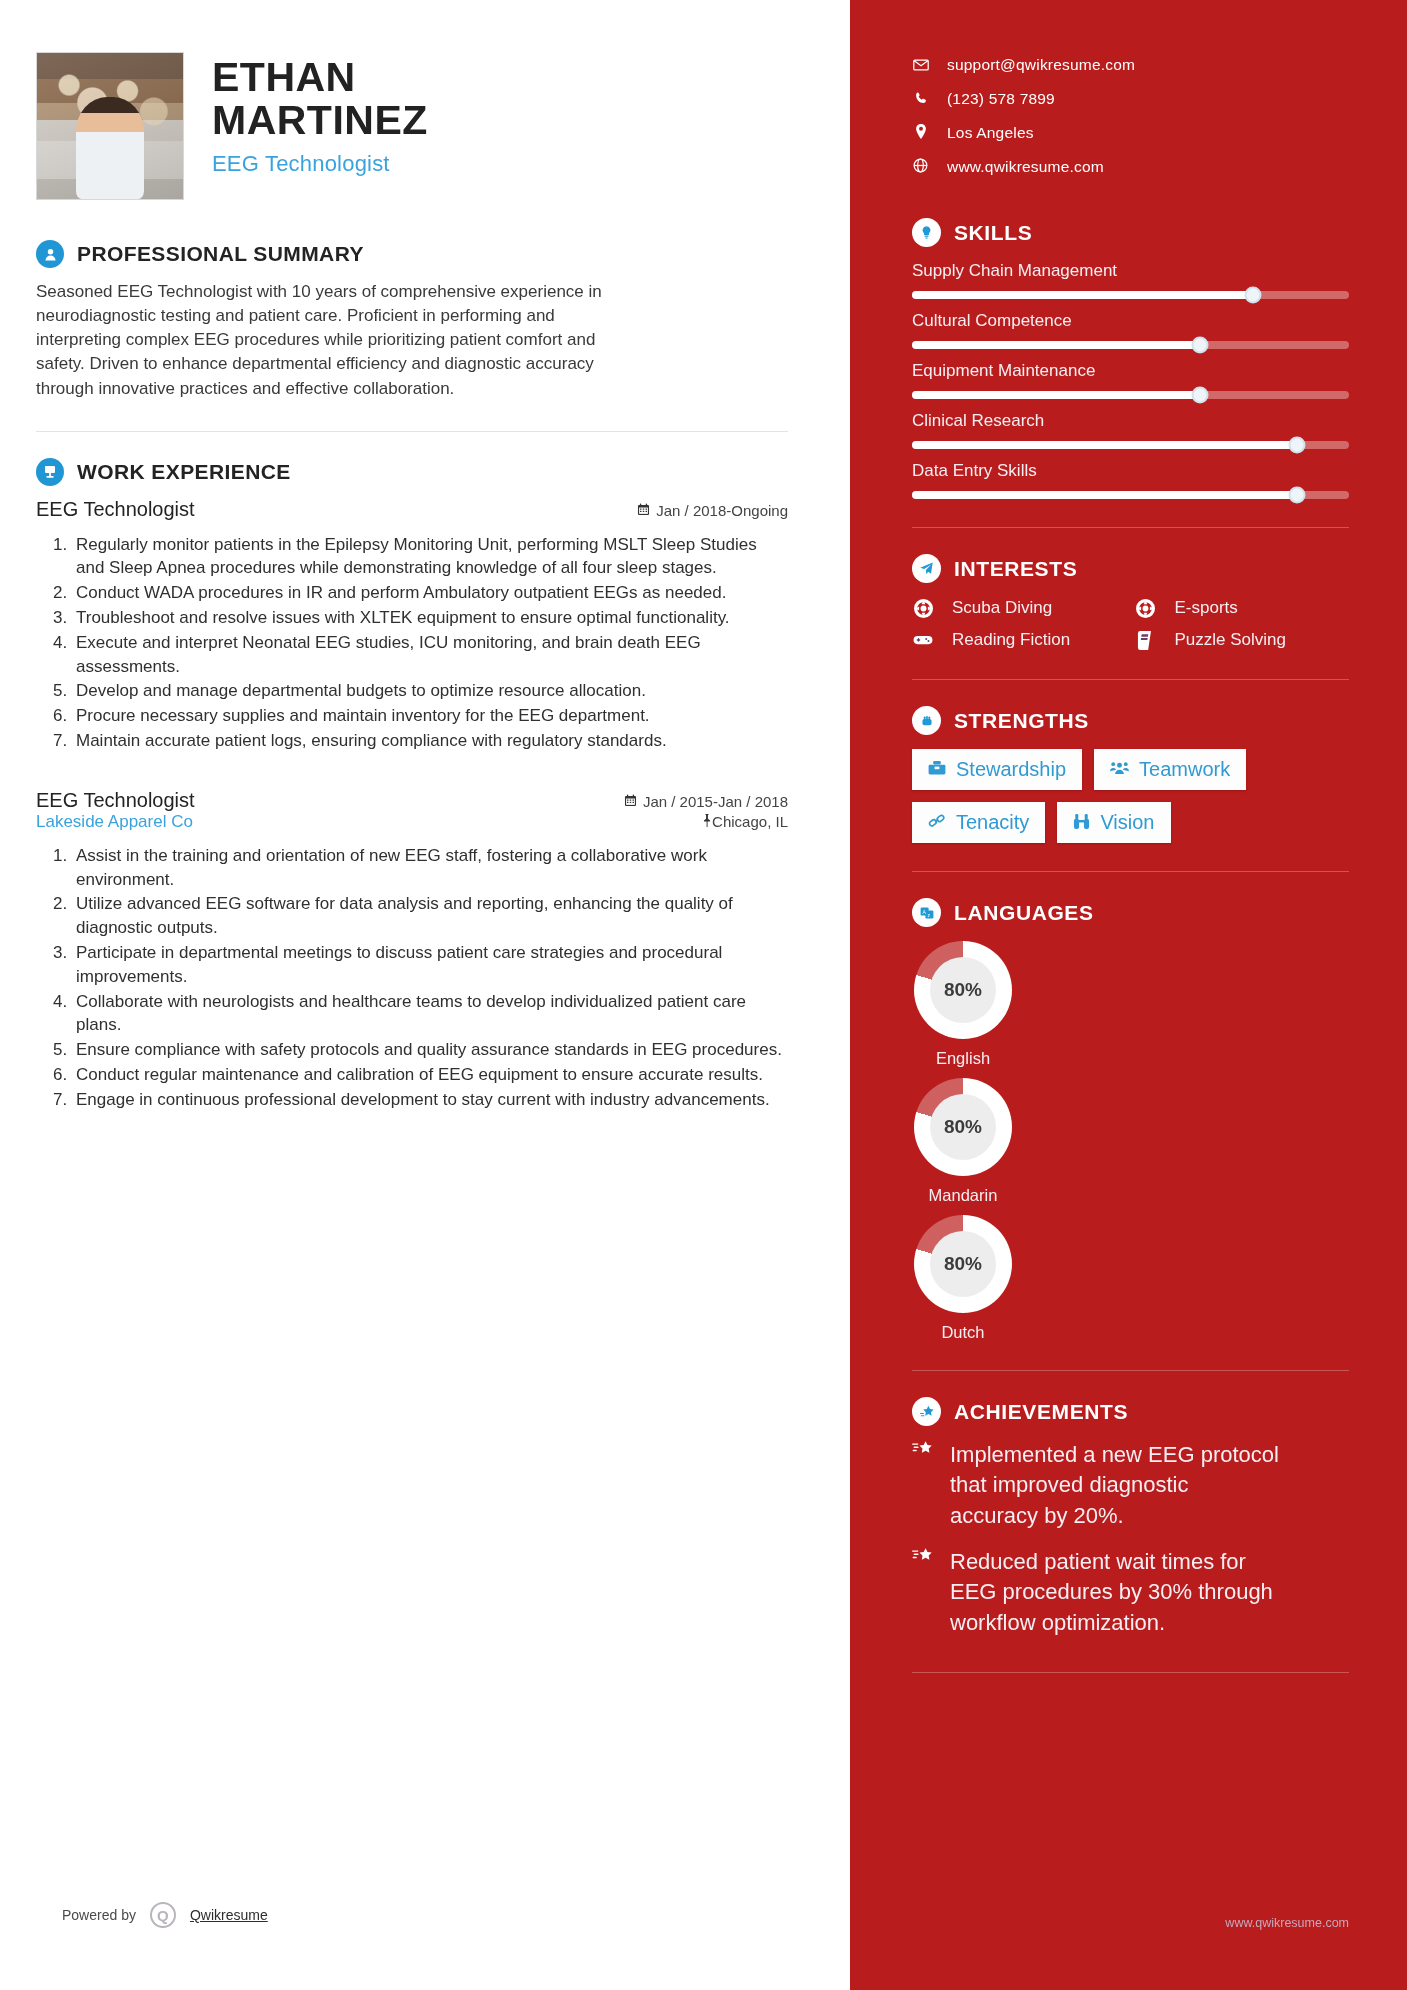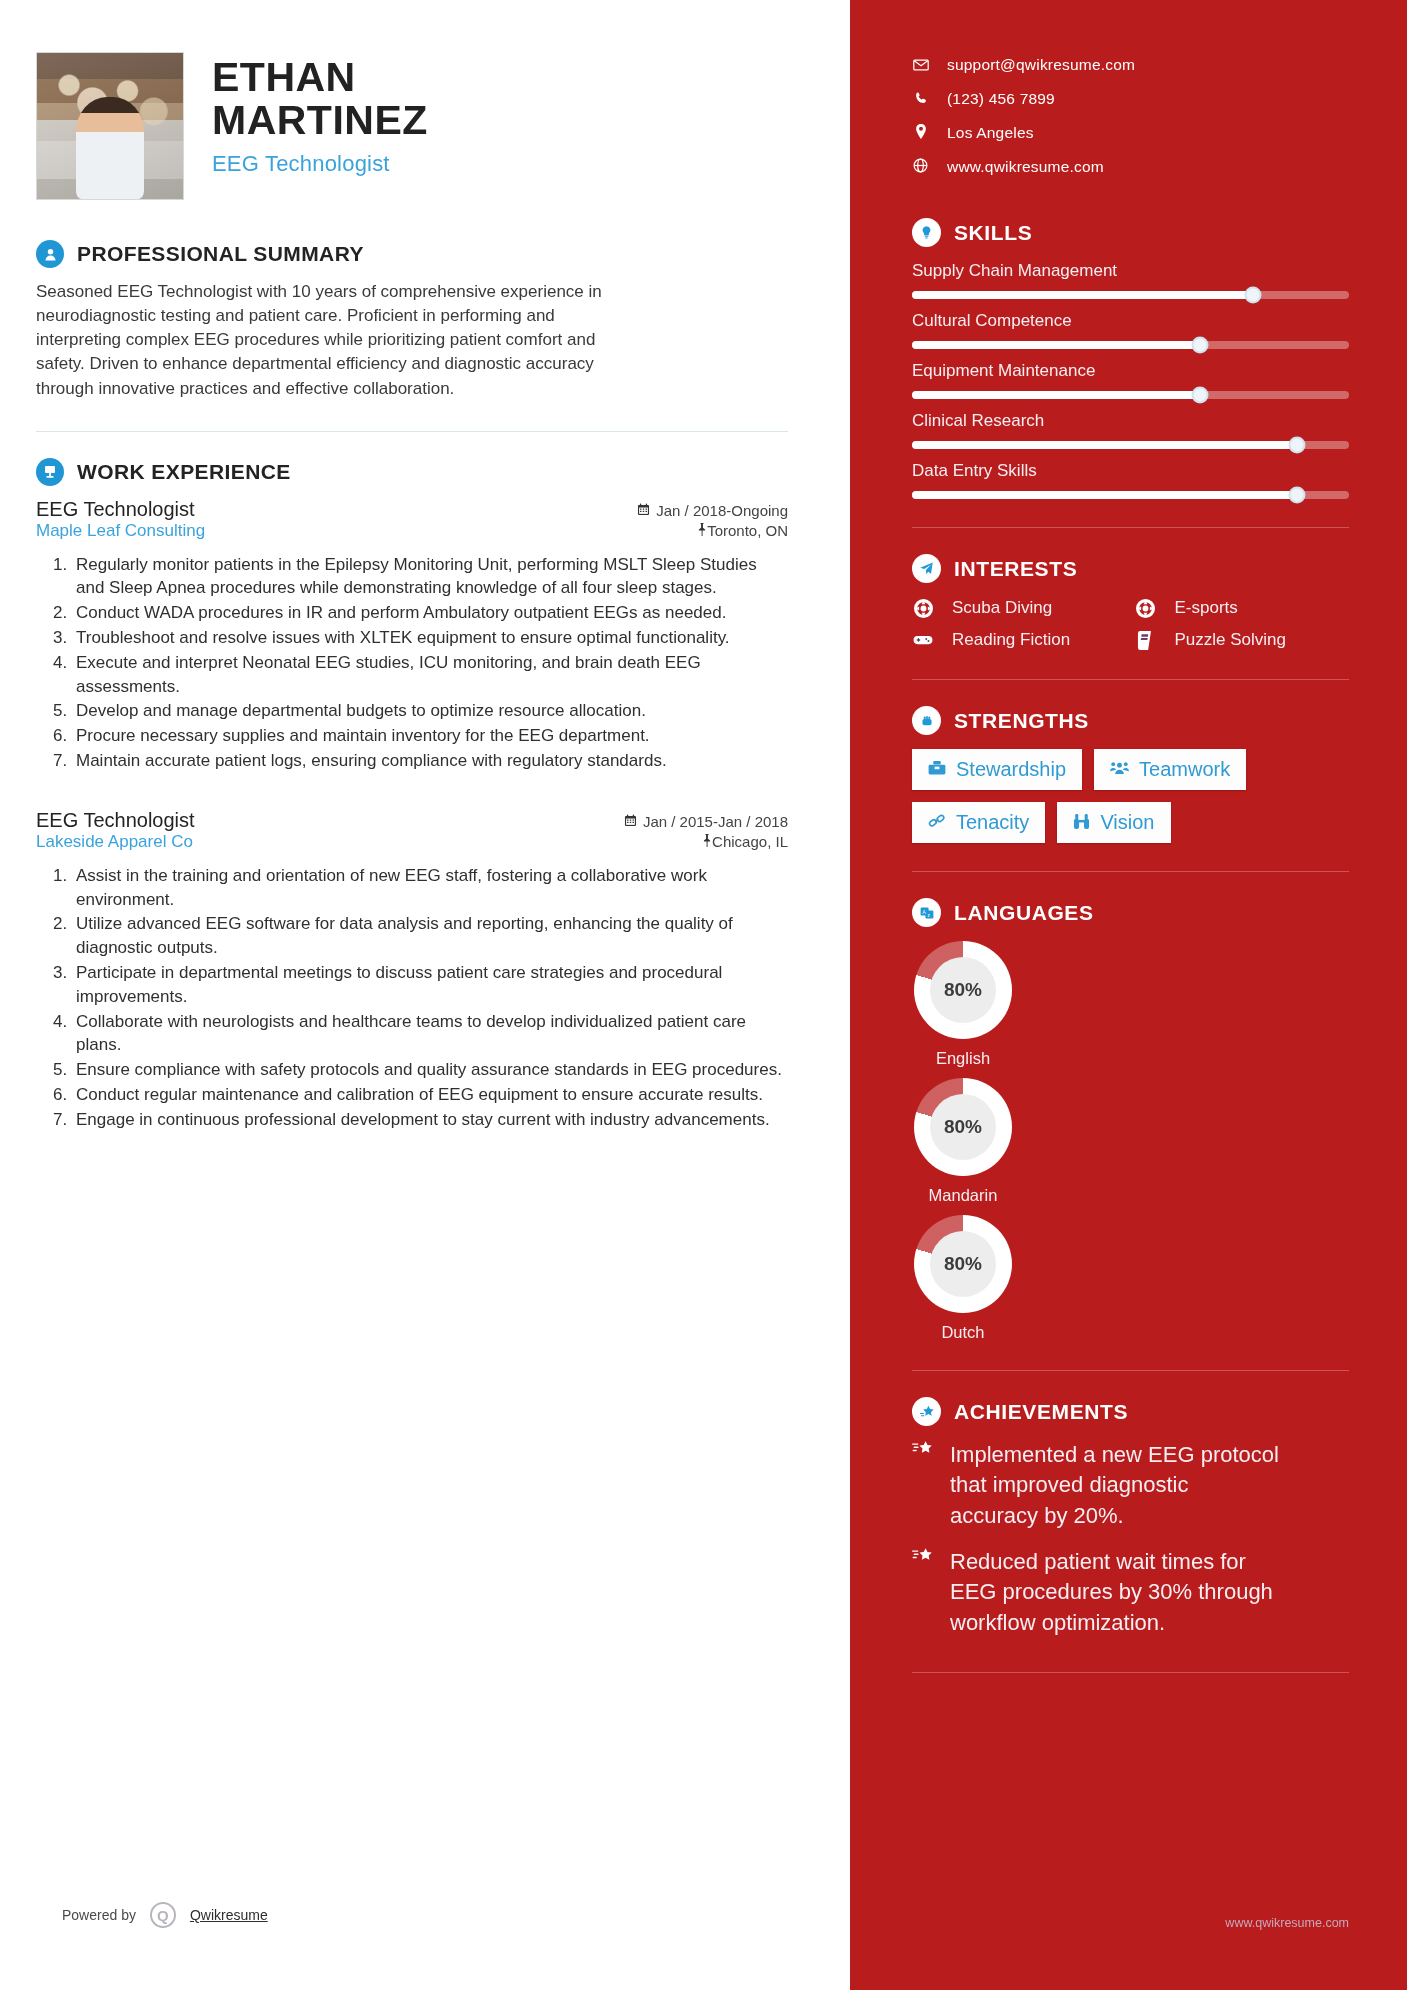--- a/index.html
+++ b/index.html
@@ -230,26 +230,20 @@
                     <g fill="#333">
                       <rect x="3.7" y="6.8" width="1.8" height="1.5"></rect>
                       <rect x="7.1" y="6.8" width="1.8" height="1.5"></rect>
                       <rect x="10.5" y="6.8" width="1.8" height="1.5"></rect>
                       <rect x="3.7" y="9.6" width="1.8" height="1.5"></rect>
                       <rect x="7.1" y="9.6" width="1.8" height="1.5"></rect>
                       <rect x="10.5" y="9.6" width="1.8" height="1.5"></rect>
                     </g>
                   </svg></span><span>Jan / 2018-Ongoing</span></div>
             </div>
-            <div class="job-row">
-              <div class="job-company">Maple Leaf Consulting</div>
-              <div class="job-loc"><span class="mi"><svg width="10" height="13" viewBox="0 0 10 14" fill="#333">
-                    <path d="M3.4 0h3.2v1H6v4.2l2.3 1.8v1H5.6V14h-1V8H1.7v-1L4 5.2V1H3.4z"></path>
-                  </svg></span><span>Toronto, ON</span></div>
-            </div>
             <ol class="job-list">
               <li>Regularly monitor patients in the Epilepsy Monitoring Unit, performing MSLT Sleep Studies and Sleep Apnea procedures while demonstrating knowledge of all four sleep stages.</li>
               <li>Conduct WADA procedures in IR and perform Ambulatory outpatient EEGs as needed.</li>
               <li>Troubleshoot and resolve issues with XLTEK equipment to ensure optimal functionality.</li>
               <li>Execute and interpret Neonatal EEG studies, ICU monitoring, and brain death EEG assessments.</li>
               <li>Develop and manage departmental budgets to optimize resource allocation.</li>
               <li>Procure necessary supplies and maintain inventory for the EEG department.</li>
               <li>Maintain accurate patient logs, ensuring compliance with regulatory standards.</li>
             </ol>
           </div>
@@ -305,21 +299,21 @@
           <span class="c-ico"><svg width="16" height="12" viewBox="0 0 18 13" fill="none" stroke="#fff" stroke-width="1.4">
               <rect x="0.9" y="0.9" width="16.2" height="11.2" rx="1.2"></rect>
               <path d="M1.4 1.6 9 7.3l7.6-5.7"></path>
             </svg></span>
           <span class="c-txt">support@qwikresume.com</span>
         </div>
         <div class="contact-row">
           <span class="c-ico"><svg width="14" height="14" viewBox="0 0 16 16" fill="#fff">
               <path d="M4.2 1.6c.7 0 1.1.3 1.4 1l.7 1.8c.2.6.1 1-.4 1.4l-.7.6c.8 1.6 2 2.8 3.6 3.6l.6-.7c.4-.5.8-.6 1.4-.4l1.8.7c.7.3 1 .7 1 1.4 0 1.4-1.2 2.6-2.6 2.6C6.1 13.6 2.4 9.9 2.4 4.2c0-1.4 1.2-2.6 1.8-2.6z"></path>
             </svg></span>
-          <span class="c-txt">(123) 456 7899</span>
+          <span class="c-txt">(123) 578 7899</span>
         </div>
         <div class="contact-row">
           <span class="c-ico"><svg width="12" height="15" viewBox="0 0 12 16" fill="#fff">
               <path d="M6 0C3 0 .8 2.2.8 5.1.8 9 6 16 6 16s5.2-7 5.2-10.9C11.2 2.2 9 0 6 0zm0 7.2A2.1 2.1 0 1 1 6 3a2.1 2.1 0 0 1 0 4.2z"></path>
             </svg></span>
           <span class="c-txt">Los Angeles</span>
         </div>
         <div class="contact-row">
           <span class="c-ico"><svg width="15" height="15" viewBox="0 0 16 16" fill="none" stroke="#fff" stroke-width="1.3">
               <circle cx="8" cy="8" r="6.8"></circle>

